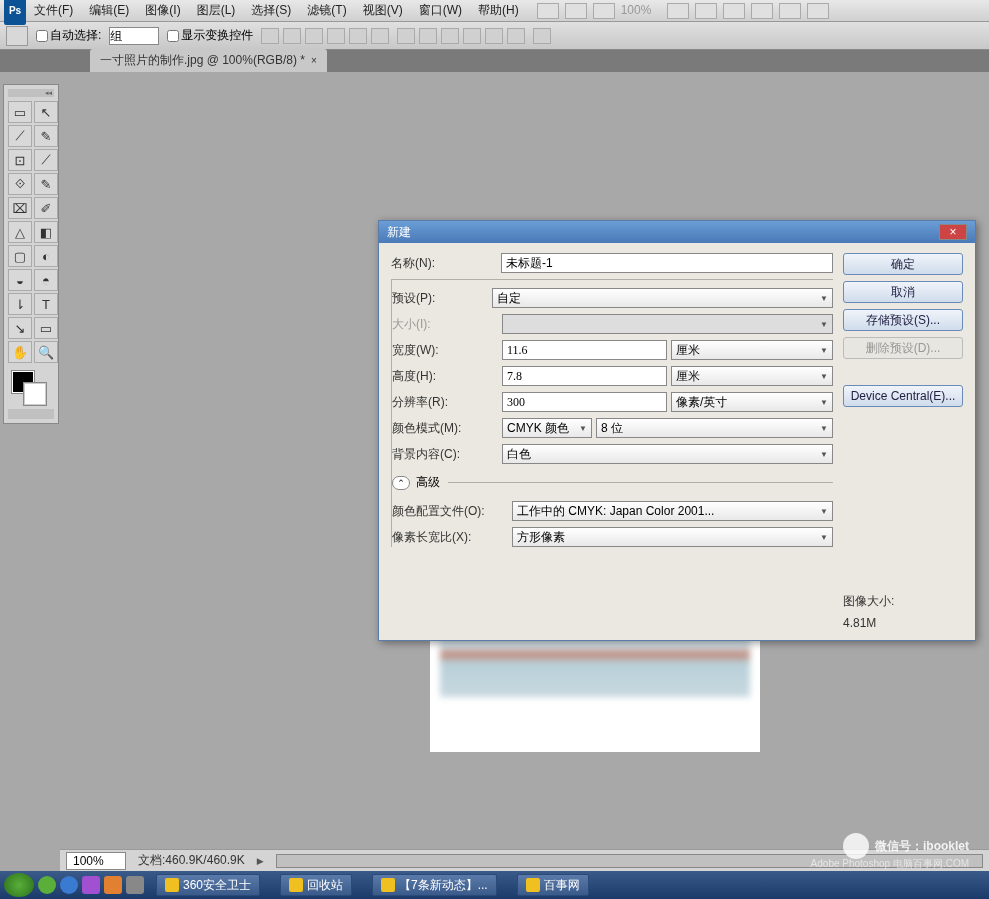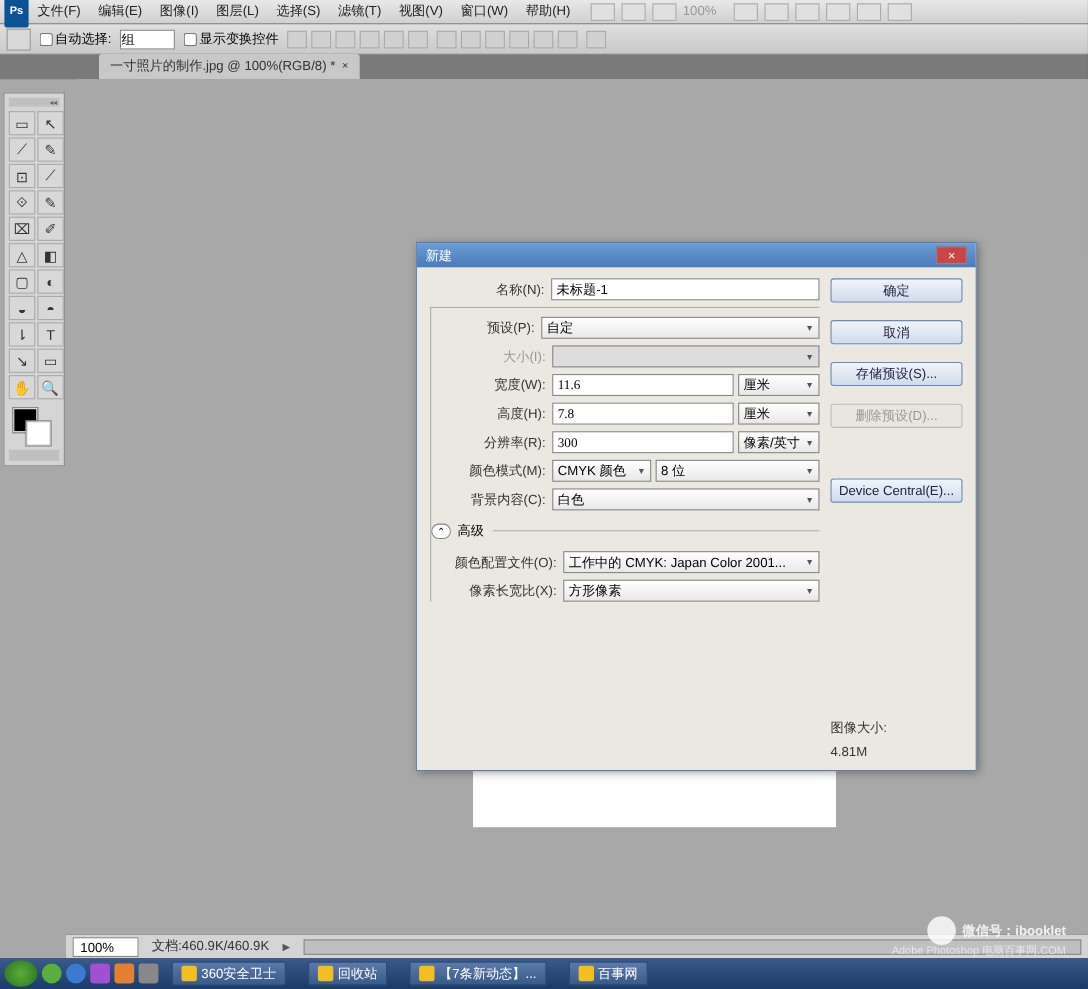--- a/index.html
+++ b/index.html
@@ -37,28 +37,28 @@
 .canvas-area { position: absolute; left: 70px; top: 0; right: 0; bottom: 24px; background: #a8a8a8; overflow: hidden; }
 .photo { position: absolute; left: 360px; top: 530px; width: 330px; height: 150px; background: #fff; padding: 10px; }
 .photo-inner { width: 100%; height: 65%; background: linear-gradient(180deg, #c8dce8 0%, #d4e4ec 40%, #c08878 50%, #b8d0d8 60%, #c8d8e0 100%); filter: blur(3px); }
 
 .statusbar { position: absolute; left: 60px; right: 0; bottom: 0; height: 22px; background: #d4d4d4; border-top: 1px solid #999; display: flex; align-items: center; padding: 0 6px; gap: 12px; }
 .status-zoom { background: #fff; border: 1px solid #888; padding: 1px 6px; width: 60px; }
 .status-doc { color: #333; }
 .scroll-track { margin-left:auto; background:#c0c0c0; height:14px; flex:1; border:1px solid #888; }
 
 
-.dialog { position: absolute; left: 378px; top: 220px; width: 510px; background: #eae8e0; border: 1px solid #5b7ba8; box-shadow: 2px 2px 8px rgba(0,0,0,0.4); }
+.dialog { position: absolute; left: 378px; top: 220px; width: 598px; background: #eae8e0; border: 1px solid #5b7ba8; box-shadow: 2px 2px 8px rgba(0,0,0,0.4); }
 .dlg-title { height: 22px; background: linear-gradient(#6b9dd6,#4a7ab8); color: #fff; padding: 3px 8px; display: flex; align-items: center; }
 .dlg-close { margin-left: auto; width: 28px; height: 16px; background: #c44; color: #fff; text-align: center; border: 1px solid #888; line-height: 14px; }
 .dlg-body { padding: 10px 12px; display: flex; }
 .dlg-left { flex: 1; }
-.dlg-right { width: 130px; display: flex; flex-direction: column; gap: 16px; padding-left: 10px; }
+.dlg-right { width: 130px; display: flex; flex-direction: column; gap: 6px; padding-left: 10px; }
 .dlg-row { display: flex; align-items: center; margin-bottom: 6px; }
-.dlg-label { width: 110px; text-align: right; padding-right: 6px; color: #333; }
+.dlg-label { width: 110px; padding-right: 6px; color: #333; }
 .dlg-label.disabled { color: #999; }
 .dlg-input { flex: 1; height: 20px; border: 1px solid #888; background: #fff; padding: 0 4px; }
 .dlg-input.short { flex: 0 0 90px; font-family: Liberation Serif, serif; }
 .dlg-select { flex: 1; height: 20px; border: 1px solid #888; background: linear-gradient(#fff,#e8e8e8); padding: 0 4px; display: flex; align-items: center; }
 .dlg-select::after { content: "▼"; margin-left: auto; font-size: 8px; color: #555; }
 .dlg-select.disabled { background: #ddd; color: #999; }
 .dlg-fieldset { border: 1px solid #b0b0a8; border-right: none; border-bottom: none; margin-top: 4px; padding: 8px 0 0 0; position: relative; }
 .dlg-btn { height: 22px; border: 1px solid #6a8ab8; background: linear-gradient(#f0f4fa,#d0dcec); border-radius: 3px; text-align: center; line-height: 20px; color: #224; cursor: pointer; }
 .dlg-btn.disabled { color: #999; border-color: #bbb; background: #e8e6e0; }
 .adv-row { display: flex; align-items: center; margin: 10px 0; }

